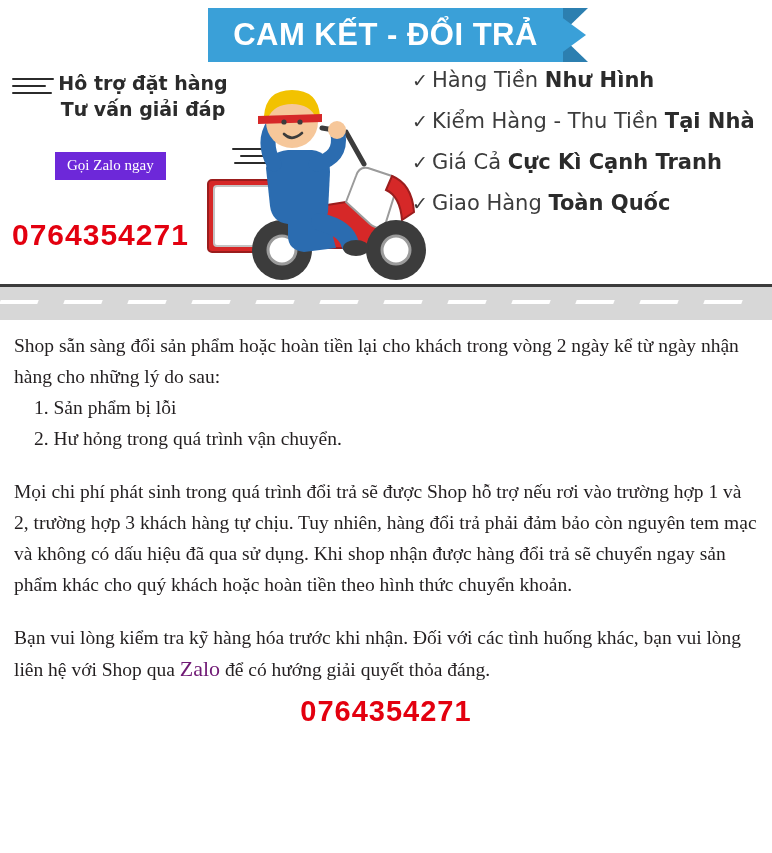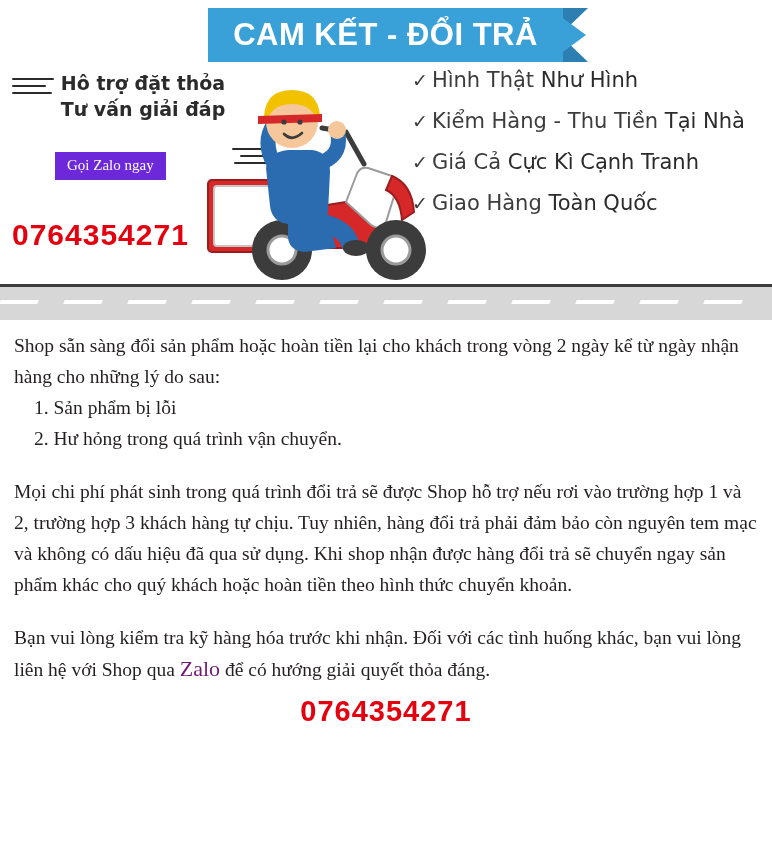--- a/index.html
+++ b/index.html
@@ -149,21 +149,21 @@
     margin-bottom: 17px;
     white-space: nowrap;
     font-family: "DejaVu Sans", sans-serif;
   }
   .check-mark {
     font-size: 19px;
     margin-right: 4px;
     color: #3c3c3c;
   }
   .check-strong {
-    font-weight: normal;
+    font-weight: bold;
     color: #2b2b2b;
   }
 
   
   .road {
     position: absolute;
     left: 0;
     top: 284px;
     width: 772px;
     height: 36px;
@@ -271,30 +271,30 @@
     <div style="width:42px"></div>
     <div style="width:34px"></div>
     <div style="width:40px"></div>
   </div>
   <div class="support-block">
     <div class="speed-lines-r">
       <div style="width:42px"></div>
       <div style="width:34px; margin-left:8px;"></div>
       <div style="width:40px; margin-left:2px;"></div>
     </div>
-    <div class="support-line">Hô trợ đặt thỏa</div>
+    <div class="support-line">Hô trợ đặt hàng</div>
     <div class="support-line">Tư vấn giải đáp</div>
   </div>
 
   <div class="zalo-badge">Gọi Zalo ngay</div>
   <div class="phone-banner">0764354271</div>
 
   <div class="checklist">
     <div class="check-item">
-      <span class="check-mark">✓</span><span>Hình Thật </span><span class="check-strong">Như Hình</span>
+      <span class="check-mark">✓</span><span>Hàng Tiền </span><span class="check-strong">Như Hình</span>
     </div>
     <div class="check-item">
       <span class="check-mark">✓</span><span>Kiểm Hàng - Thu Tiền </span><span class="check-strong">Tại Nhà</span>
     </div>
     <div class="check-item">
       <span class="check-mark">✓</span><span>Giá Cả </span><span class="check-strong">Cực Kì Cạnh Tranh</span>
     </div>
     <div class="check-item">
       <span class="check-mark">✓</span><span>Giao Hàng </span><span class="check-strong">Toàn Quốc</span>
     </div>

